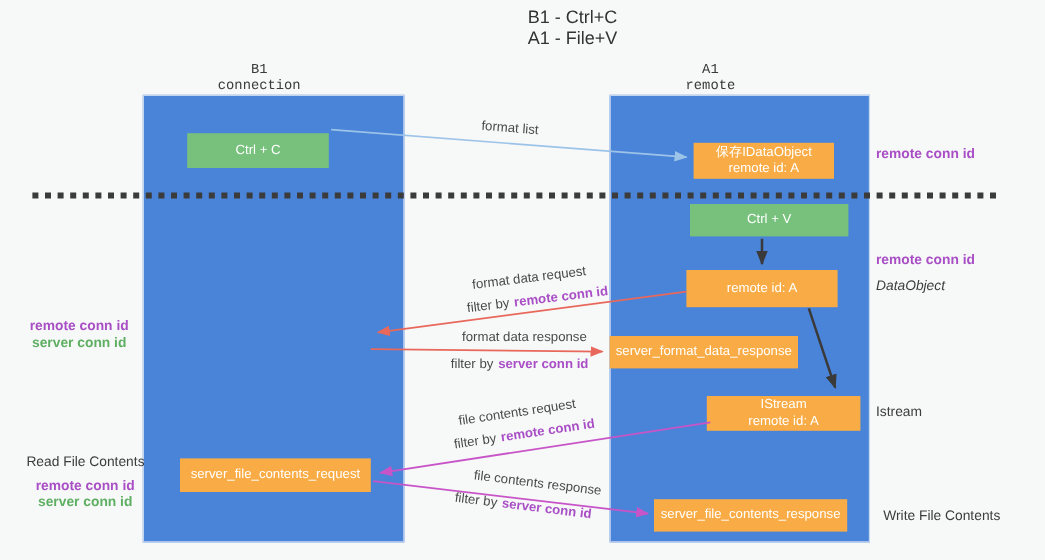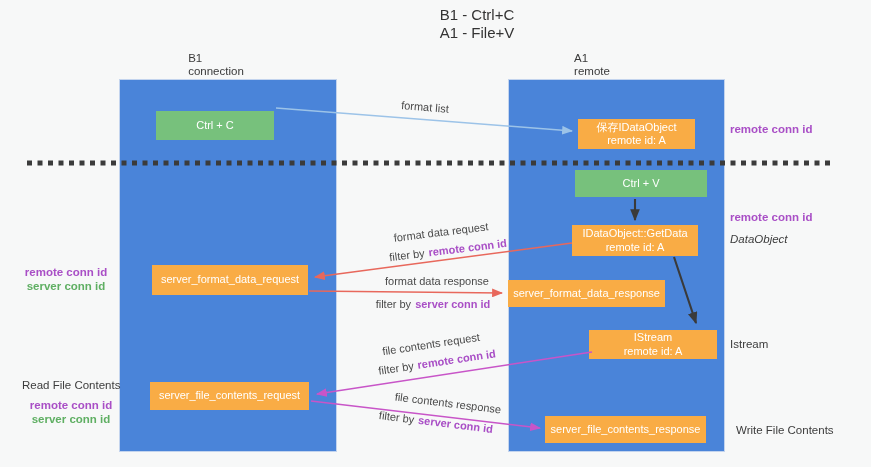--- a/index.html
+++ b/index.html
@@ -10,22 +10,22 @@
   }
   *{margin:0;padding:0;box-sizing:border-box;}
   body{background:#fff;}
   .canvas{
     position:relative;width:871px;height:467px;overflow:hidden;
     background:var(--background);
     font-family:"Liberation Sans",sans-serif;color:var(--text-dark);
   }
   .title{position:absolute;left:430px;top:6px;transform:translateX(-50%);
     text-align:center;font-size:15px;line-height:18px;color:#333;margin-left:47px;}
-  .lane-header{position:absolute;transform:translateX(-50%);text-align:left;
-    font-size:11.5px;line-height:13px;color:#3a3a3a;}
+  .lane-header{position:absolute;transform:translateX(-50%);text-align:center;
+    font-size:11.5px;line-height:13px;color:#3a3a3a;font-family:Liberation Mono, monospace;}
   .lane{position:absolute;background:var(--lane-blue);border:1px solid #c3d4ee;z-index:1;}
   .overlay{position:absolute;left:0;top:0;z-index:6;pointer-events:none;}
   .node{position:absolute;z-index:4;color:#fff;font-size:11px;text-align:center;
     display:flex;flex-direction:column;justify-content:center;line-height:13.5px;}
   .orange{background:var(--box-orange);}
   .green{background:var(--box-green);}
   .arrow-label{position:absolute;z-index:7;font-size:11px;color:#4a4a4a;
     white-space:nowrap;transform-origin:center;}
   .side-label{position:absolute;z-index:7;font-size:11.5px;white-space:nowrap;
     color:var(--text-dark);}
@@ -68,25 +68,21 @@
     <div>Ctrl + C</div>
   </div>
   <div class="node orange" style="left:578px;top:119px;width:117px;height:30px;">
     <div>保存IDataObject</div>
     <div>remote id: A</div>
   </div>
   <div class="node green" style="left:575px;top:170px;width:132px;height:27px;">
     <div>Ctrl + V</div>
   </div>
   <div class="node orange" style="left:572px;top:225px;width:126px;height:31px;">
-    <div>IDataObject::GetData</div>
     <div>remote id: A</div>
-  </div>
-  <div class="node orange" style="left:152px;top:265px;width:156px;height:30px;">
-    <div>server_format_data_request</div>
   </div>
   <div class="node orange" style="left:508px;top:280px;width:157px;height:27px;">
     <div>server_format_data_response</div>
   </div>
   <div class="node orange" style="left:589px;top:330px;width:128px;height:29px;">
     <div>IStream</div>
     <div>remote id: A</div>
   </div>
   <div class="node orange" style="left:150px;top:382px;width:159px;height:28px;">
     <div>server_file_contents_request</div>

